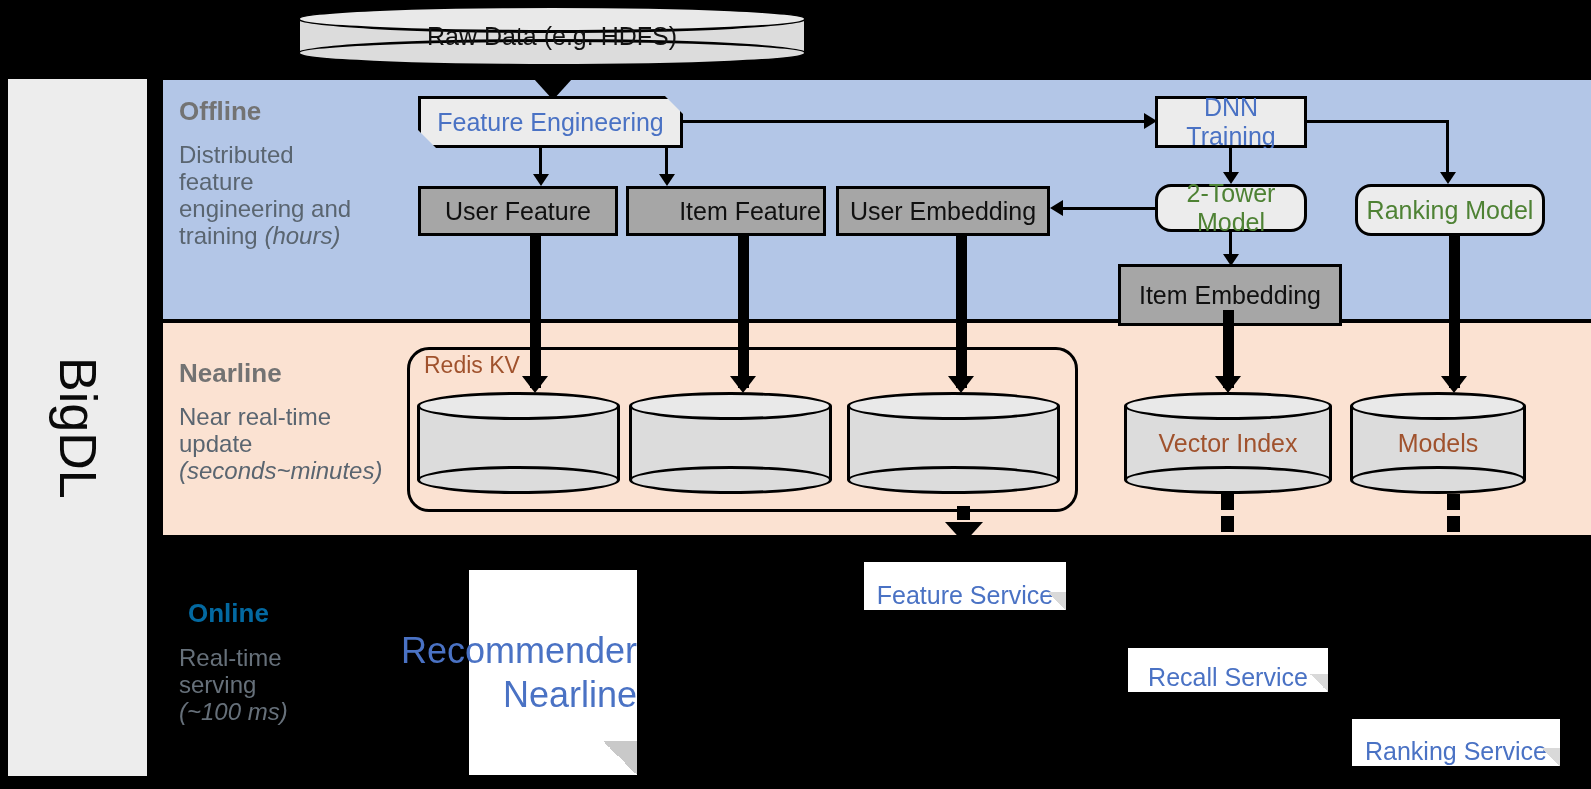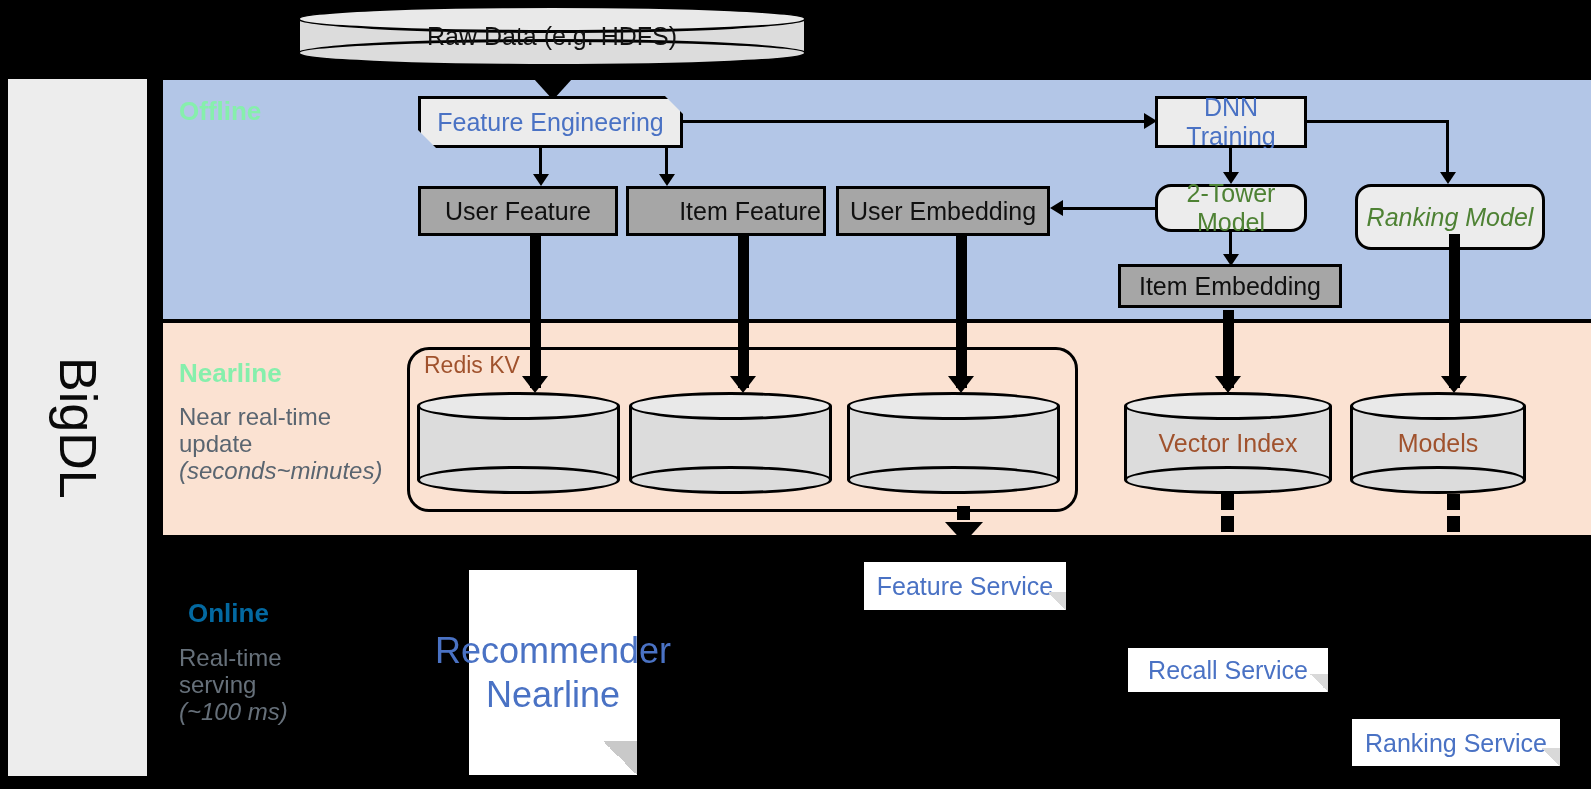--- a/index.html
+++ b/index.html
@@ -10,21 +10,21 @@
   .band{position:absolute;left:159px;width:1432px;}
   #band-offline{top:76px;height:239px;background:#b3c6e7;border:4px solid #000;border-right:none;}
   #band-nearline{top:319px;height:212px;background:#fbe2d2;border:4px solid #000;border-right:none;}
   #band-online{top:535px;height:254px;background:#000;}
 
   
   #sidebar{position:absolute;left:5px;top:76px;width:139px;height:697px;background:#ededed;border:3px solid #000;display:flex;align-items:center;justify-content:center;}
   #sidebar-label{writing-mode:vertical-rl;font-size:52px;color:#0a0a0a;letter-spacing:0px;font-family:"Liberation Sans",sans-serif;}
 
   
-  .band-title{position:absolute;font-size:26px;font-weight:bold;color:#86efac;font-family:"Liberation Sans",sans-serif;}
+  .band-title{position:absolute;font-size:26px;font-weight:bold;color:#737373;font-family:"Liberation Sans",sans-serif;}
   .band-sub{position:absolute;font-size:24px;color:#5a6570;line-height:1.12;font-family:"Liberation Sans",sans-serif;}
   .band-sub i{font-style:italic;}
   #online-title{color:#0369a1;margin-left:9px;}
   #online-sub{color:#66707a;font-style:italic;}
   #online-sub .nrm{font-style:normal;}
 
   
   .box{position:absolute;display:flex;align-items:center;justify-content:center;
        text-align:center;box-sizing:border-box;}
 
@@ -45,21 +45,21 @@
   .cyl .top{position:absolute;left:0;right:0;top:0;height:28px;border-radius:50%;background:#e9e9e9;border:3px solid #000;box-sizing:border-box;}
   .cyl .bot{position:absolute;left:0;right:0;bottom:0;height:28px;border-radius:50%;background:#dcdcdc;border:3px solid #000;box-sizing:border-box;}
   .cyl .lbl{position:absolute;left:0;right:0;top:50%;transform:translateY(-50%);text-align:center;font-size:25px;z-index:3;}
   .brown-txt{color:#a0522d;}
 
   
   #redis-box{position:absolute;border:3px solid #000;border-radius:22px;background:transparent;}
   #redis-label{position:absolute;font-size:23px;color:#a0522d;}
 
   
-  .doc{position:absolute;background:#fff;display:flex;align-items:center;justify-content:center;
+  .doc{position:absolute;background:#fff;display:flex;align-items:flex-end;justify-content:center;
        text-align:center;color:#4a72c4;font-size:25px;line-height:1.2;}
   .doc.big{font-size:36px;}
   .fold{position:absolute;right:0;bottom:0;width:18px;height:18px;
         background:linear-gradient(225deg,#d9d9d9 0 50%,transparent 50%);}
   .fold.big{width:34px;height:34px;background:linear-gradient(225deg,#c9c9c9 0 50%,transparent 50%);}
 
   
   .ln{position:absolute;background:#000;}
   .thin-v{width:3px;}
   .thin-h{height:3px;}
@@ -88,20 +88,26 @@
     <div class="body"></div>
     <div class="top"></div>
     <div class="bot"></div>
     <div class="lbl" style="color:#101010;">Raw Data (e.g. HDFS)</div>
   </div>
 
   <div class="ln thin-v" style="left:549px;top:64px;width:9px;height:22px;"></div>
   <div class="ahead-d xfat" style="left:534px;top:79px;"></div>
 
   <div class="band-title" style="left:179px;top:96px;">Offline</div>
+  <div class="band-sub" style="left:179px;top:142px;width:215px;">
+    <span>Distributed</span><br>
+    <span>feature</span><br>
+    <span>engineering and</span><br>
+    <span>training </span><i>(hours)</i>
+  </div>
 
   <div class="box proc-lite blue-txt notch-br" style="left:418px;top:96px;width:265px;height:52px;">
     <span>Feature Engineering</span>
   </div>
 
   <div class="box proc-lite blue-txt" style="left:1155px;top:96px;width:152px;height:52px;
               clip-path:polygon(0 0,100% 0,100% 100%,0 100%);border-radius:0;">
     <span>DNN Training</span>
   </div>
 
@@ -131,28 +137,28 @@
     <span>User Embedding</span>
   </div>
 
   <div class="box proc-lite green-txt rounded" style="left:1155px;top:184px;width:152px;height:48px;">
     <span>2-Tower Model</span>
   </div>
 
   <div class="ln thin-h" style="left:1062px;top:207px;width:95px;"></div>
   <div class="ahead-l" style="left:1050px;top:200px;"></div>
 
-  <div class="box proc-lite green-txt rounded" style="left:1355px;top:184px;width:190px;height:66px;font-style:italic;">
+  <div class="box proc-lite green-txt rounded" style="left:1355px;top:184px;width:190px;height:52px;">
     <span>Ranking Model</span>
   </div>
 
   <div class="ln thin-v" style="left:1229px;top:232px;height:28px;"></div>
   <div class="ahead-d" style="left:1223px;top:254px;"></div>
 
-  <div class="box gray-box" style="left:1118px;top:264px;width:224px;height:44px;">
+  <div class="box gray-box" style="left:1118px;top:264px;width:224px;height:62px;">
     <span>Item Embedding</span>
   </div>
 
   <div class="ln thick-v" style="left:530px;top:236px;height:152px;"></div>
   <div class="ahead-d fat" style="left:522px;top:376px;"></div>
 
   <div class="ln thick-v" style="left:738px;top:236px;height:152px;"></div>
   <div class="ahead-d fat" style="left:730px;top:376px;"></div>
 
   <div class="ln thick-v" style="left:956px;top:236px;height:152px;"></div>

